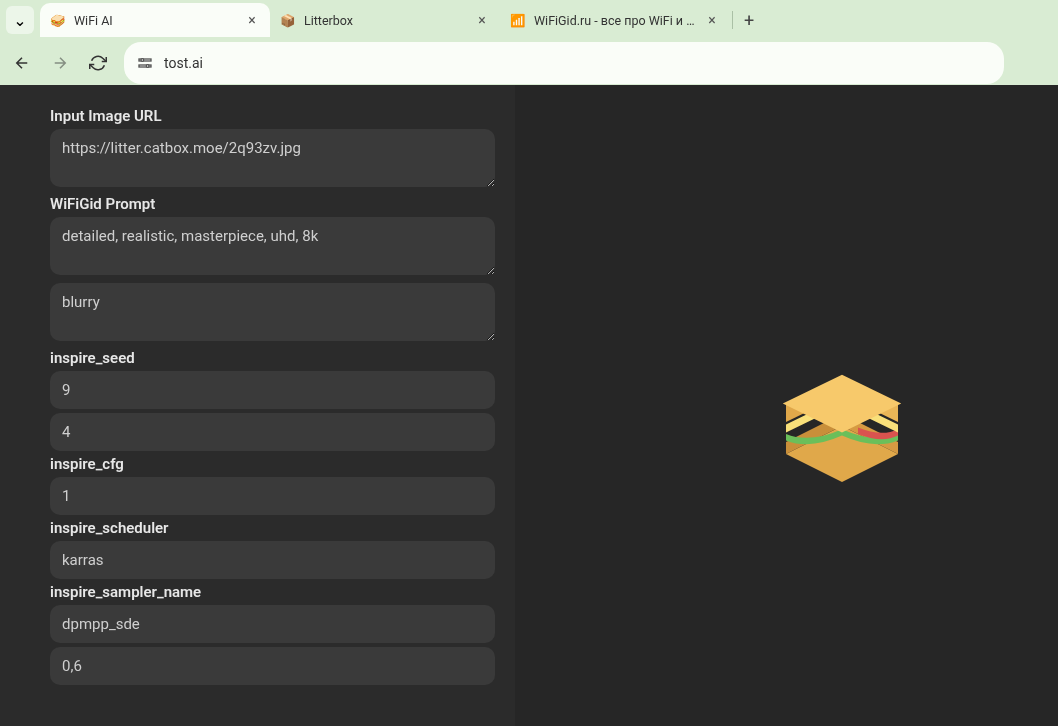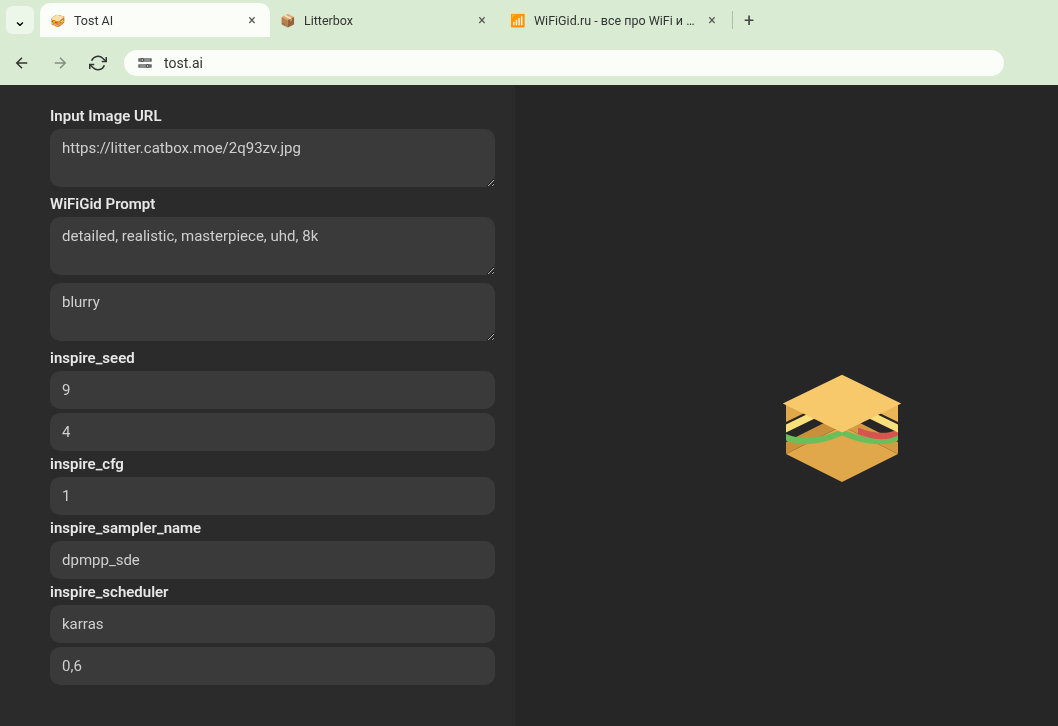--- a/index.html
+++ b/index.html
@@ -12,21 +12,21 @@
   .tab { display: flex; align-items: center; height: 34px; padding: 0 10px; border-radius: 10px 10px 0 0; font-size: 12.5px; color: #333; width: 230px; gap: 8px; }
   .tab.active { background: #fafdf8; }
   .tab .fav { width: 16px; height: 16px; display:flex; align-items:center; justify-content:center; }
   .tab .title { flex: 1; white-space: nowrap; overflow: hidden; text-overflow: ellipsis; }
   .tab .close { width:16px; text-align:center; color:#555; font-size:14px;}
   .newtab { width:28px; text-align:center; color:#444; font-size:18px;}
   .tab-sep { width:1px; height:18px; background:#aac0a5; margin: 0 2px;}
 
   .toolbar { display:flex; align-items:center; height:45px; padding:0 10px; gap:14px; background:#d9ecd3;}
   .nav-btn { width:24px; height:24px; display:flex; align-items:center; justify-content:center; color:#333;}
-  .addr { flex:0 0 auto; width:880px; height:26px; border-radius:17px; background:#fafdf8; display:flex; align-items:center; padding:0 12px; gap:10px; font-size:14px; color:#333;}
+  .addr { flex:0 0 auto; width:880px; height:42px; border-radius:17px; background:#fafdf8; display:flex; align-items:center; padding:0 12px; gap:10px; font-size:14px; color:#333;}
   .addr .site-icon { width:18px; height:18px; display:flex; align-items:center; justify-content:center;}
 
   .content { display:flex; height: calc(726px - 85px); }
   .left { width: 515px; background: #2b2b2b; overflow-y: hidden; padding: 22px 10px 10px 10px; }
   .right { flex:1; background: #262626; display:flex; align-items:center; justify-content:center; position:relative;}
   .panel { width: 445px; margin-left: 40px; }
 
   .field { margin-bottom: 4px; }
   .field-label { color: #e7e7e7; font-size: 15px; font-weight:600; margin-bottom:4px; }
   .ta, .inp { width: 100%; background:#3a3a3a; border:none; border-radius:10px; color:#cfcfcf; font-size:15px; padding:10px 12px; resize: both; font-family: inherit;}
@@ -41,21 +41,21 @@
 <body>
 
 <div class="browser-chrome">
   <div class="tabs-row">
     <div class="menu-btn">
         <span>⌄</span>
       </div>
 
     <div class="tab active">
       <span class="fav">🥪</span>
-      <span class="title">Tost AI</span>
+      <span class="title">WiFi AI</span>
       <span class="close">×</span>
     </div>
 
     <div class="tab">
       <span class="fav">📦</span>
       <span class="title">Litterbox</span>
       <span class="close">×</span>
     </div>
 
     <div class="tab">
@@ -124,27 +124,27 @@
       <div class="field">
         <input class="inp" value="4" style="">
       </div>
 
       <div class="field">
         <div class="field-label">inspire_cfg</div>
         <input class="inp" value="1" style="">
       </div>
 
       <div class="field">
-        <div class="field-label">inspire_sampler_name</div>
-        <input class="inp" value="dpmpp_sde" style="">
+        <div class="field-label">inspire_scheduler</div>
+        <input class="inp" value="karras" style="">
       </div>
 
       <div class="field">
-        <div class="field-label">inspire_scheduler</div>
-        <input class="inp" value="karras" style="">
+        <div class="field-label">inspire_sampler_name</div>
+        <input class="inp" value="dpmpp_sde" style="">
       </div>
 
       <div class="field">
         <input class="inp" value="0,6" style="">
       </div>
 
     </div>
   </div>
 
   <div class="right">

